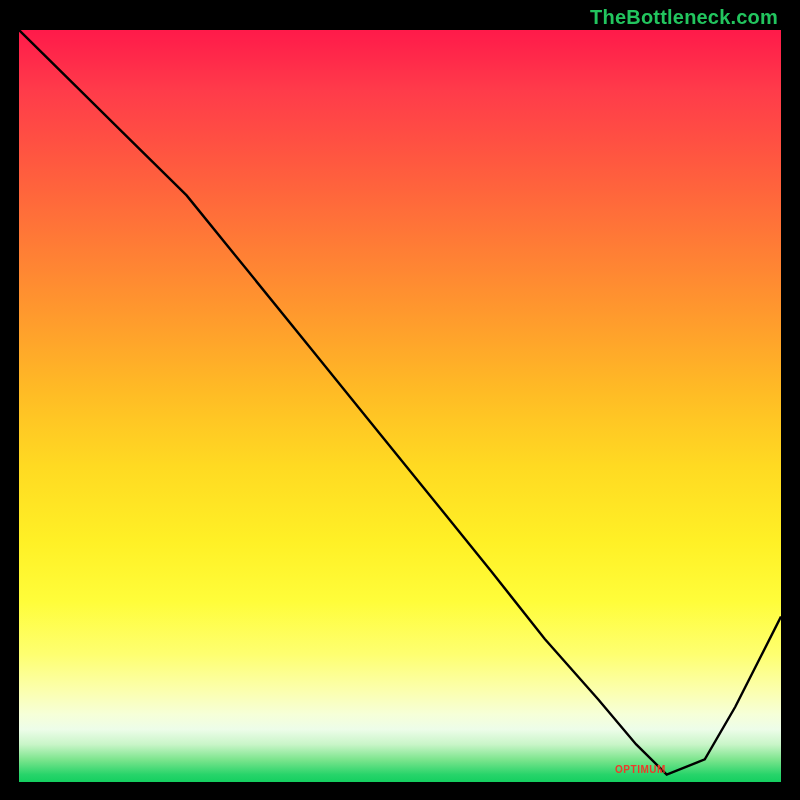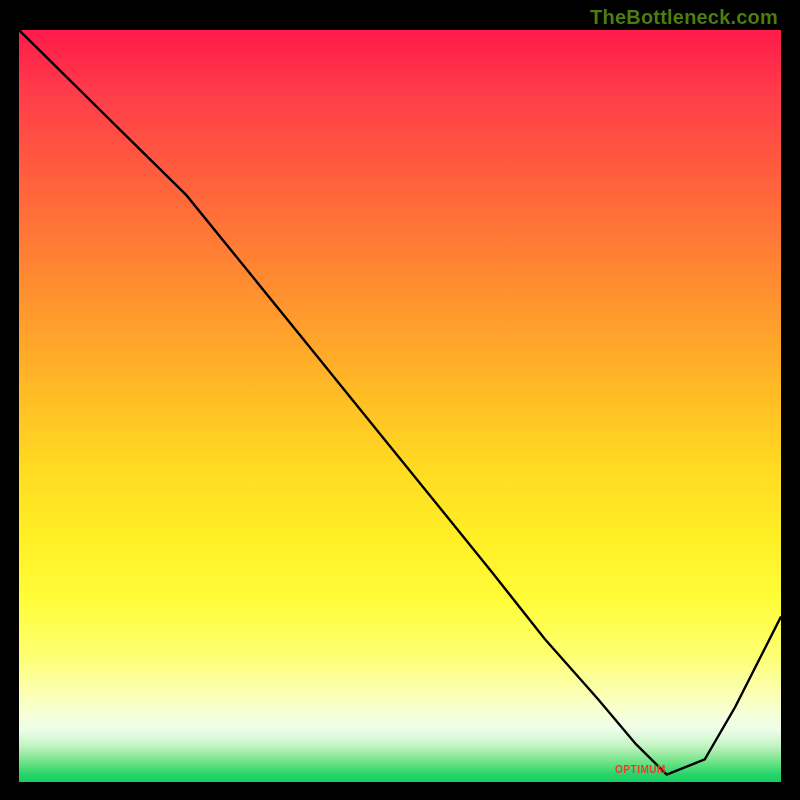--- a/index.html
+++ b/index.html
@@ -8,21 +8,21 @@
     height: 800px;
     background: #000;
     font-family: Arial, sans-serif;
     position: relative;
     overflow: hidden;
   }
   .watermark {
     position: absolute;
     top: 6px;
     right: 22px;
-    color: #4d7c0f;
+    color: #22c55e;
     font-size: 20px;
     font-weight: bold;
     letter-spacing: 0.2px;
     z-index: 10;
     margin-left: 8px;
   }
   .plot-outer {
     position: absolute;
     left: 19px;
     top: 30px;

